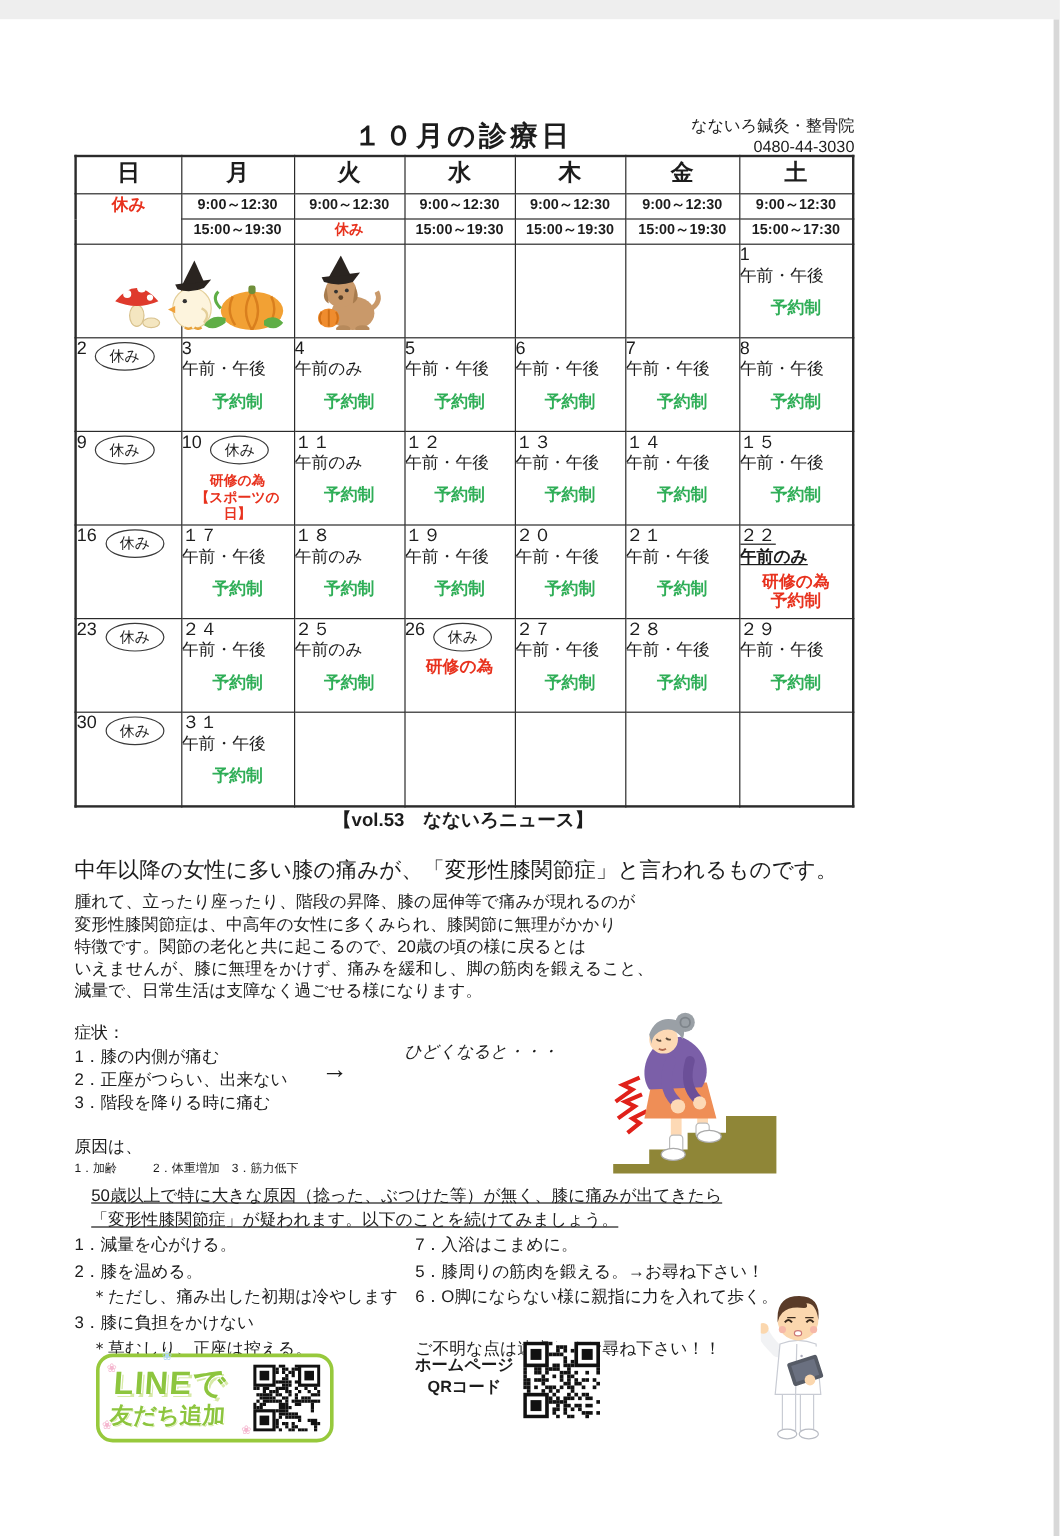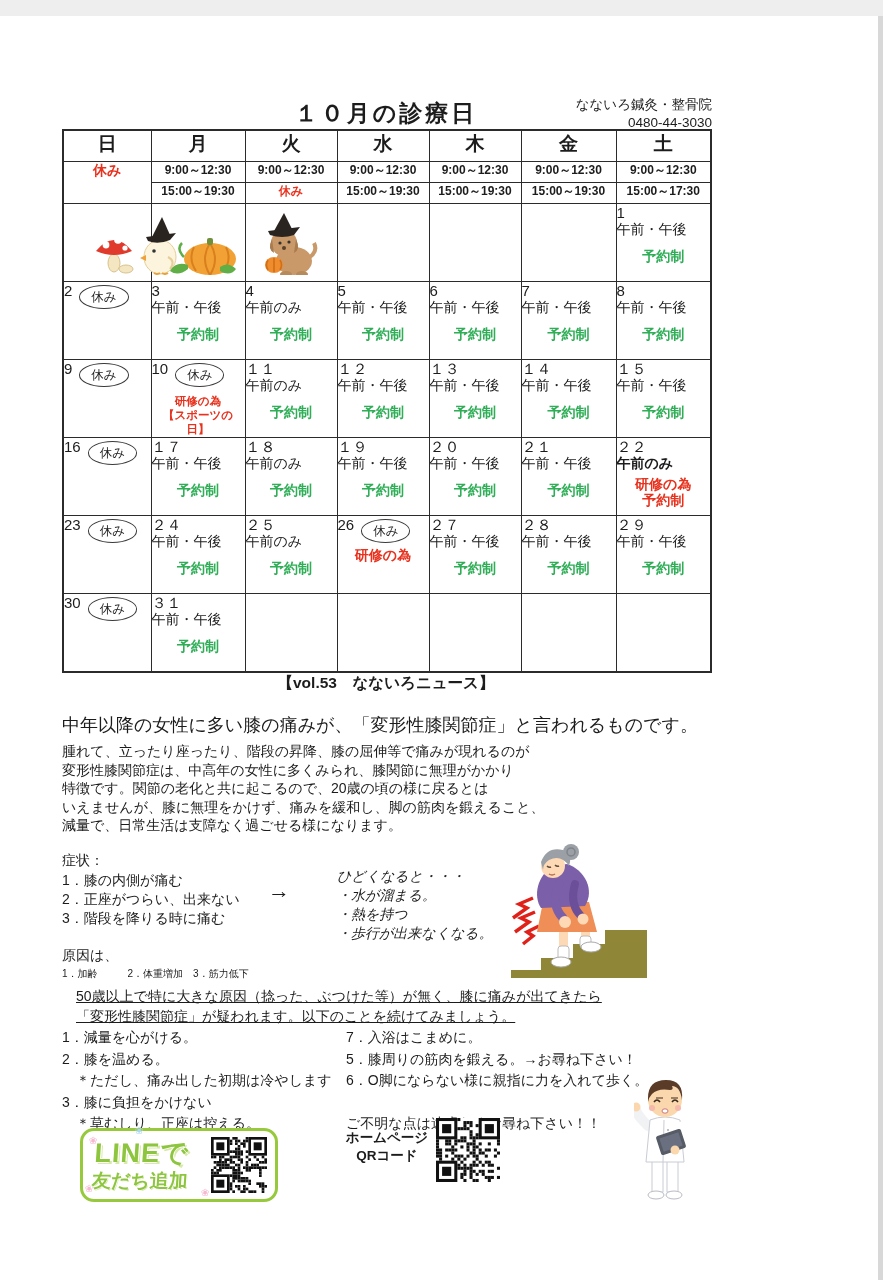--- a/index.html
+++ b/index.html
@@ -22,21 +22,21 @@
   td.closed-red{color:#e8321e;}
   td.cell{height:77px;font-size:14px;padding:1px 3px 0 4px;}
   .drow{display:flex;align-items:flex-start;}
   .dnum{font-size:15px;line-height:17px;}
   .oval{display:inline-block;border:1.5px solid #3a3a3a;border-radius:50%;padding:5px 11px 4px;font-size:12.5px;line-height:1;margin:3px 0 0 7px;background:#fff;}
   .sched{font-size:14px;line-height:17px;}
   .badge{text-align:center;font-weight:bold;font-size:14px;margin-top:10px;white-space:pre-line;line-height:16px;}
   .badge.green{color:#2fae57;}
   .badge.red{color:#e8321e;margin-top:4px;}
   .notes{color:#e8321e;font-weight:bold;font-size:11.5px;text-align:center;margin-top:7px;line-height:14px;}
-  .u{text-underline-offset:2px;}
+  .u{text-decoration:underline;text-underline-offset:2px;}
   .b{font-weight:bold;}
   #halloween{left:26px;top:84px;width:244px;height:62px;}
 
   
   #news-title{top:657px;left:62px;width:648px;text-align:center;font-size:15.5px;font-weight:bold;}
   #news-intro{top:697px;left:62px;font-size:18px;}
   #news-body{top:726px;left:62px;font-size:14px;line-height:18.6px;}
   #sym-label{top:836px;left:62px;font-size:14px;}
   #sym-list{top:855px;left:62px;font-size:14px;line-height:19px;}
   #arrow-icon{top:862px;left:268px;font-size:22px;font-weight:bold;}
@@ -404,25 +404,20 @@
 
   <div class="abs" id="sym-label">症状：</div>
   <div class="abs" id="sym-list">
       <div>1．膝の内側が痛む</div>
       <div>2．正座がつらい、出来ない</div>
       <div>3．階段を降りる時に痛む</div>
     </div>
   <div class="abs" id="arrow-icon">→</div>
   <div class="abs" id="worse-block">
     <div>ひどくなると・・・</div>
-    <div>
-        <div>・水が溜まる。</div>
-        <div>・熱を持つ</div>
-        <div>・歩行が出来なくなる。</div>
-      </div>
   </div>
 
   <svg class="abs" id="granny" viewBox="0 0 154 140">
 
     <polygon points="14,138 14,130 44,130 44,118 76,118 76,104 108,104 108,90 150,90 150,138" fill="#8f8637"></polygon>
 
     <polyline points="36,58 22,64 30,68 16,78" stroke="#e0211a" stroke-width="3.5" fill="none"></polyline>
     <polyline points="38,72 24,78 32,82 18,92" stroke="#e0211a" stroke-width="3.5" fill="none"></polyline>
     <polyline points="42,86 30,92 36,96 26,104" stroke="#e0211a" stroke-width="3.5" fill="none"></polyline>
 

